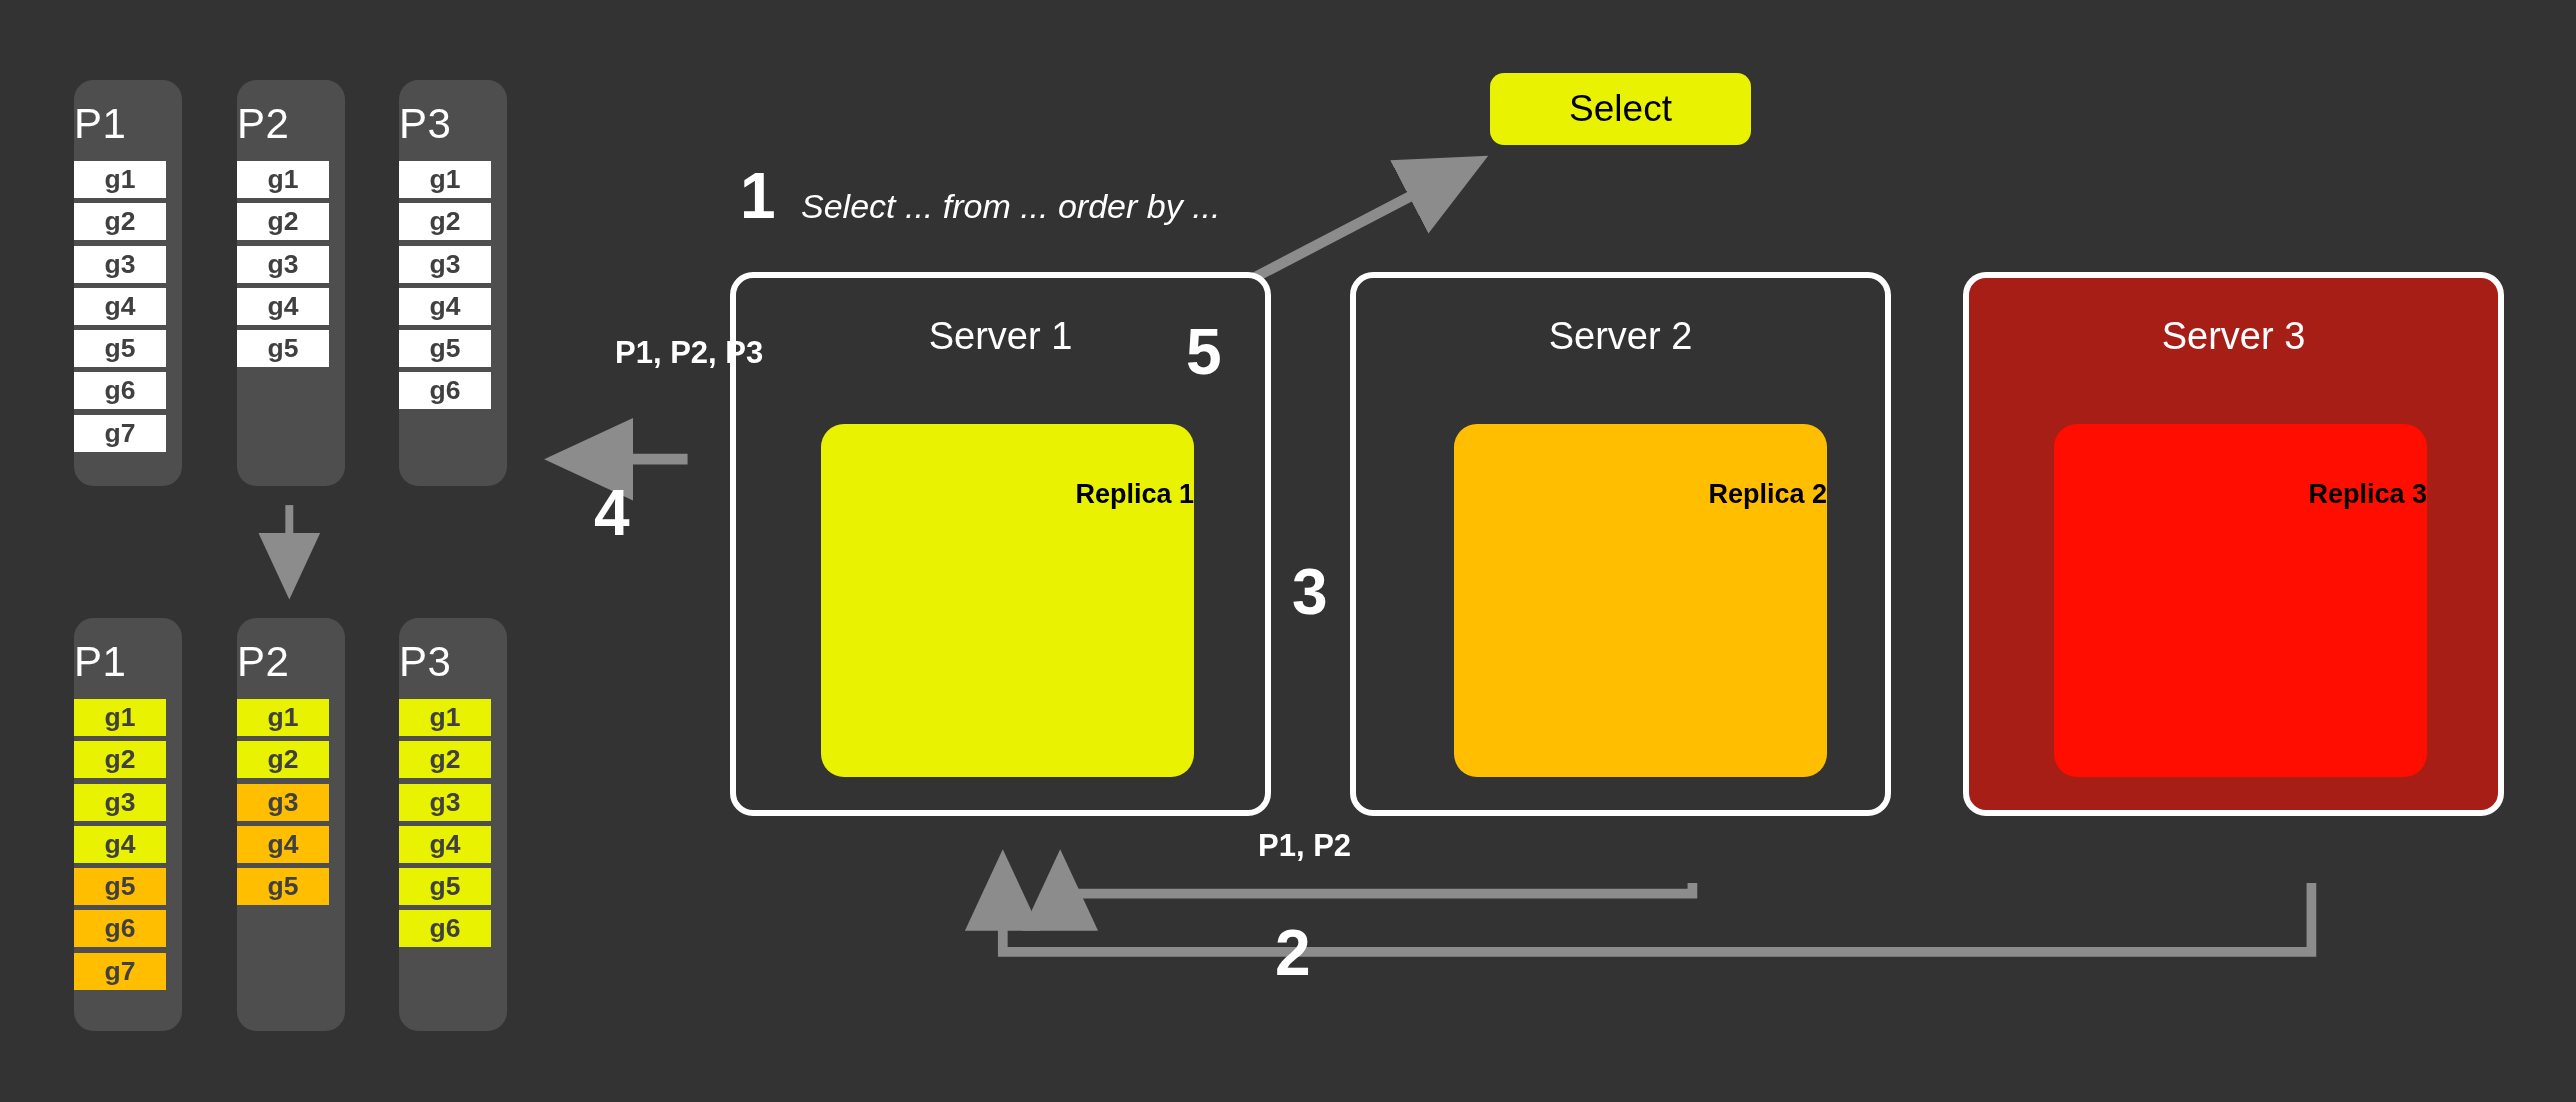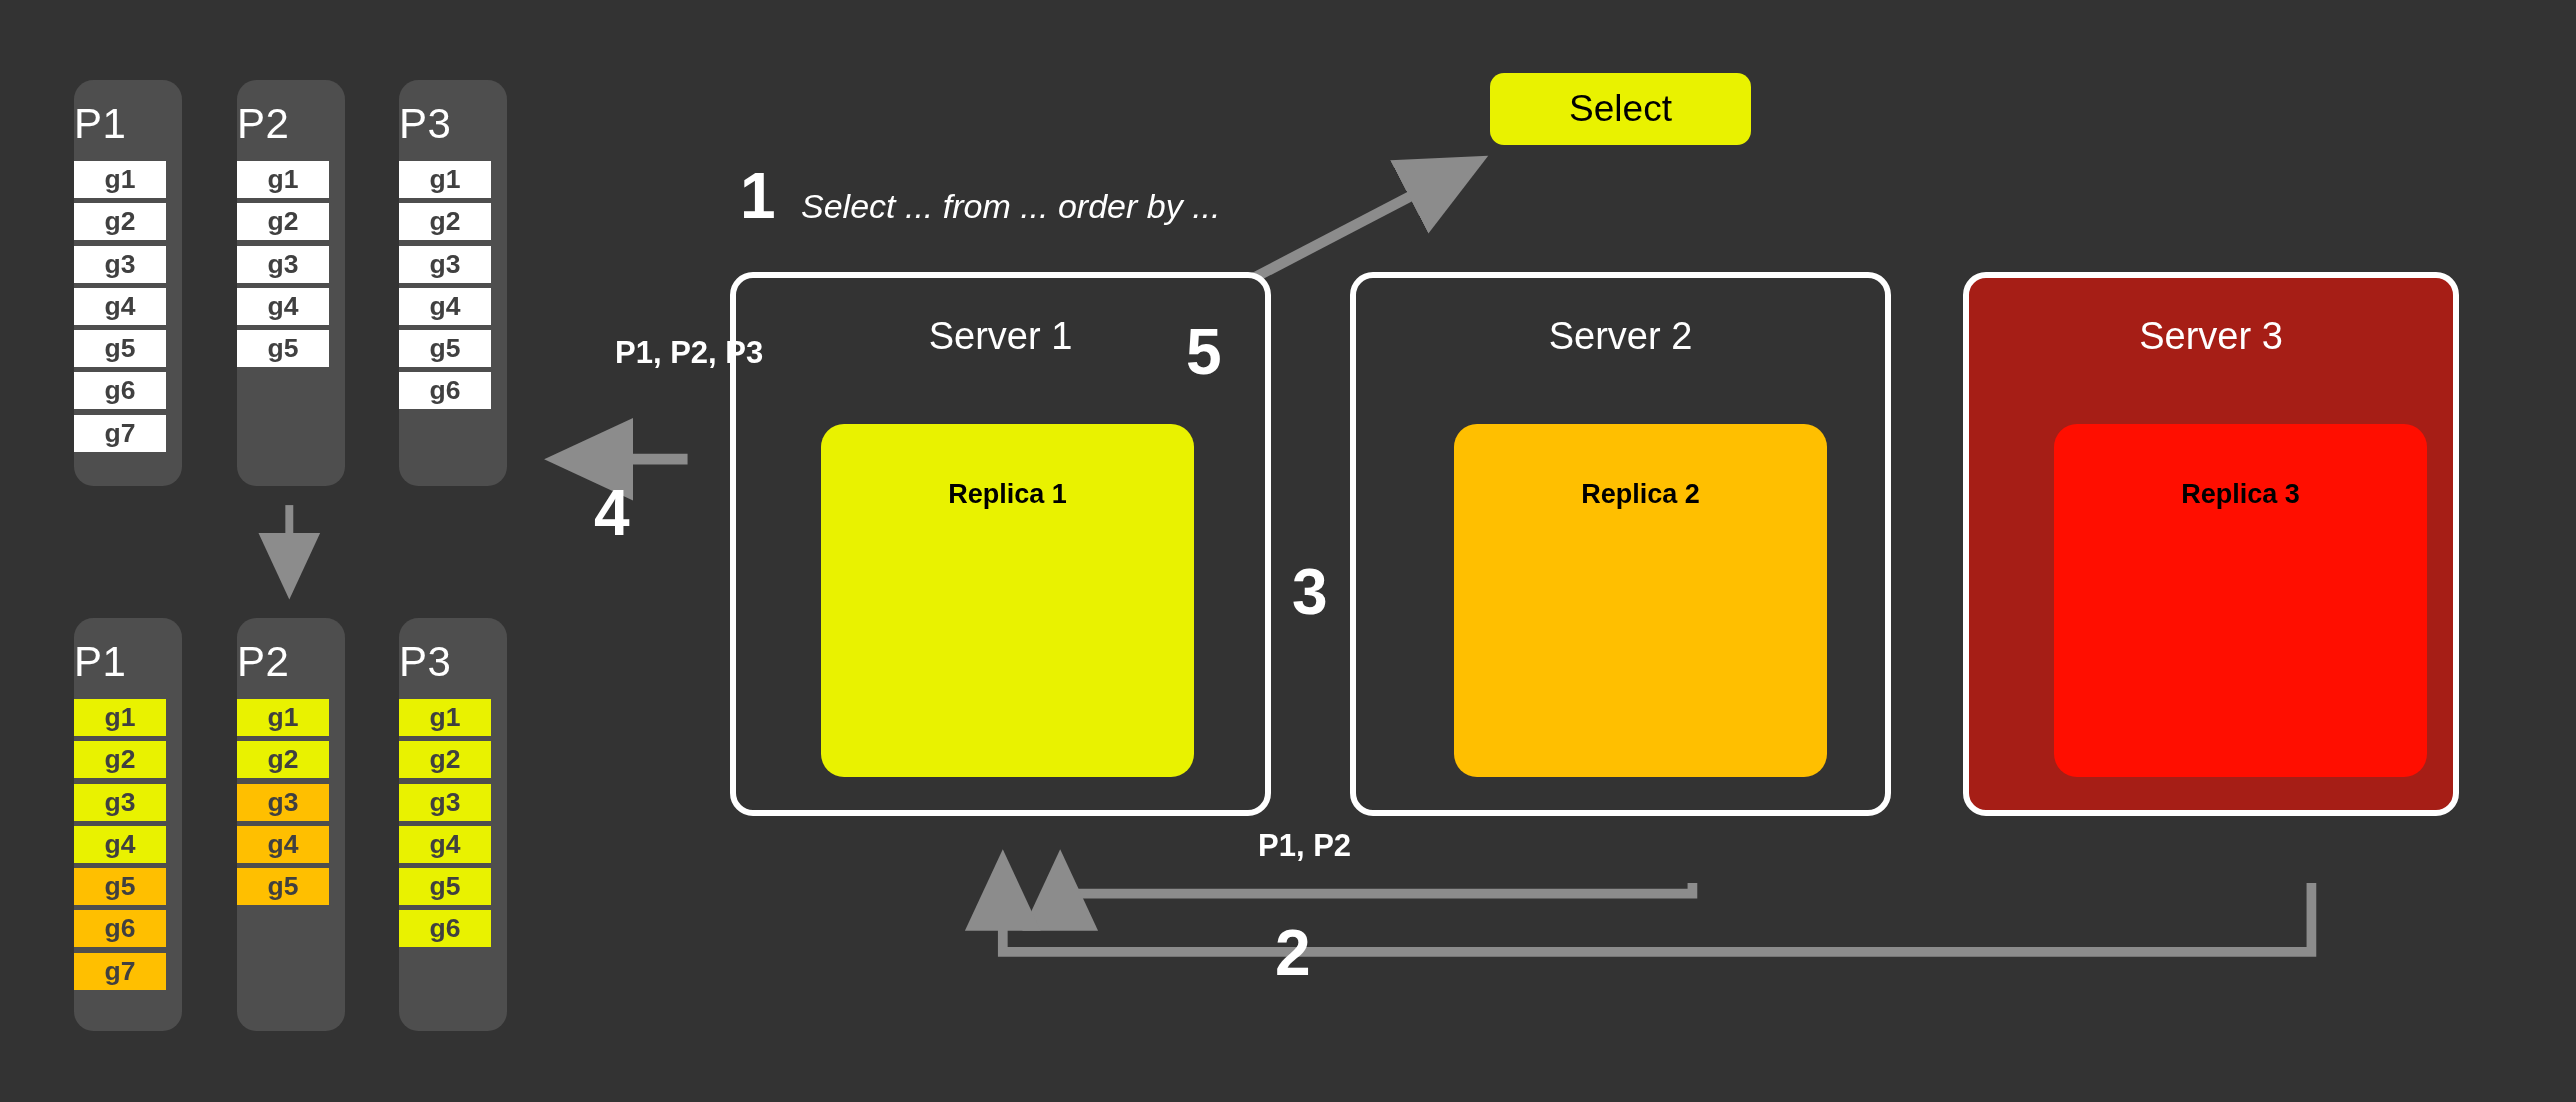--- a/index.html
+++ b/index.html
@@ -81,21 +81,21 @@
     color: #FFFFFF;
     font-size: 38px;
     font-weight: 500;
     user-select: none;
   }
   .replica {
     position: absolute;
     border-radius: 23px;
     display: flex;
     align-items: flex-start;
-    justify-content: center;
+    justify-content: flex-end;
     color: #000000;
     font-size: 27px;
     font-weight: bold;
     user-select: none;
   }
   .replica > span { margin-top: 55px; }
   .replica.r1 { background: #E9F200; }
   .replica.r2 { background: #FFBF00; margin-left: 13px; }
   .replica.r3 { background: #FF0E00; }
 
@@ -273,21 +273,21 @@
     </div>
   </div>
 
   <div class="server" style="left:1350px; top:272px; width:541px; height:544px;">
     <div class="server-title">Server 2</div>
     <div class="replica r2" style="left:85px; top:146px; width:373px; height:353px;">
       <span>Replica 2</span>
     </div>
   </div>
 
-  <div class="server failed" style="left:1963px; top:272px; width:496px; height:544px;">
+  <div class="server failed" style="left:1963px; top:272px; width:541px; height:544px;">
     <div class="server-title">Server 3</div>
     <div class="replica r3" style="left:85px; top:146px; width:373px; height:353px;">
       <span>Replica 3</span>
     </div>
   </div>
 
   <div class="step-number" style="left:740px; top:164px;">1</div>
 
   <div class="query-label" style="left:801px; top:189px;font-style:italic;">Select ... from ... order by ...</div>
 

